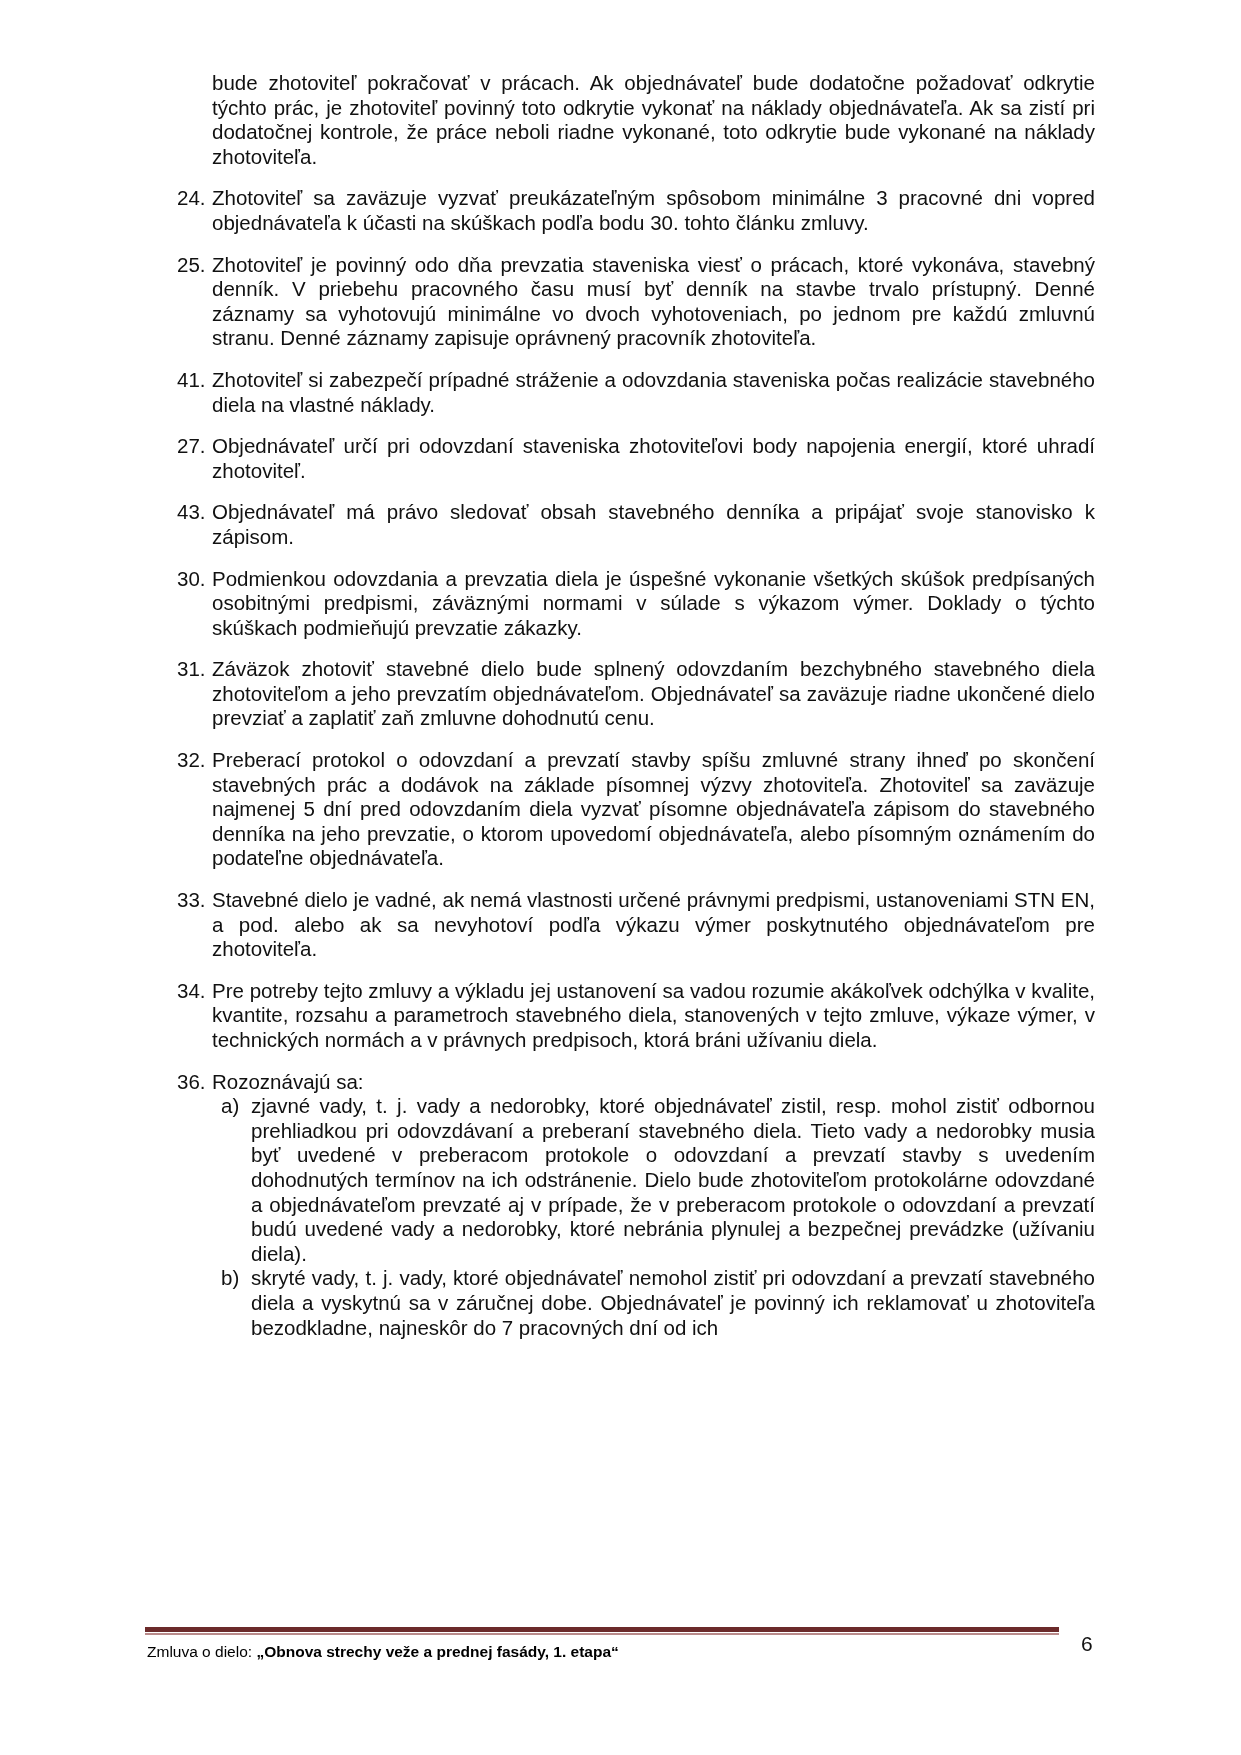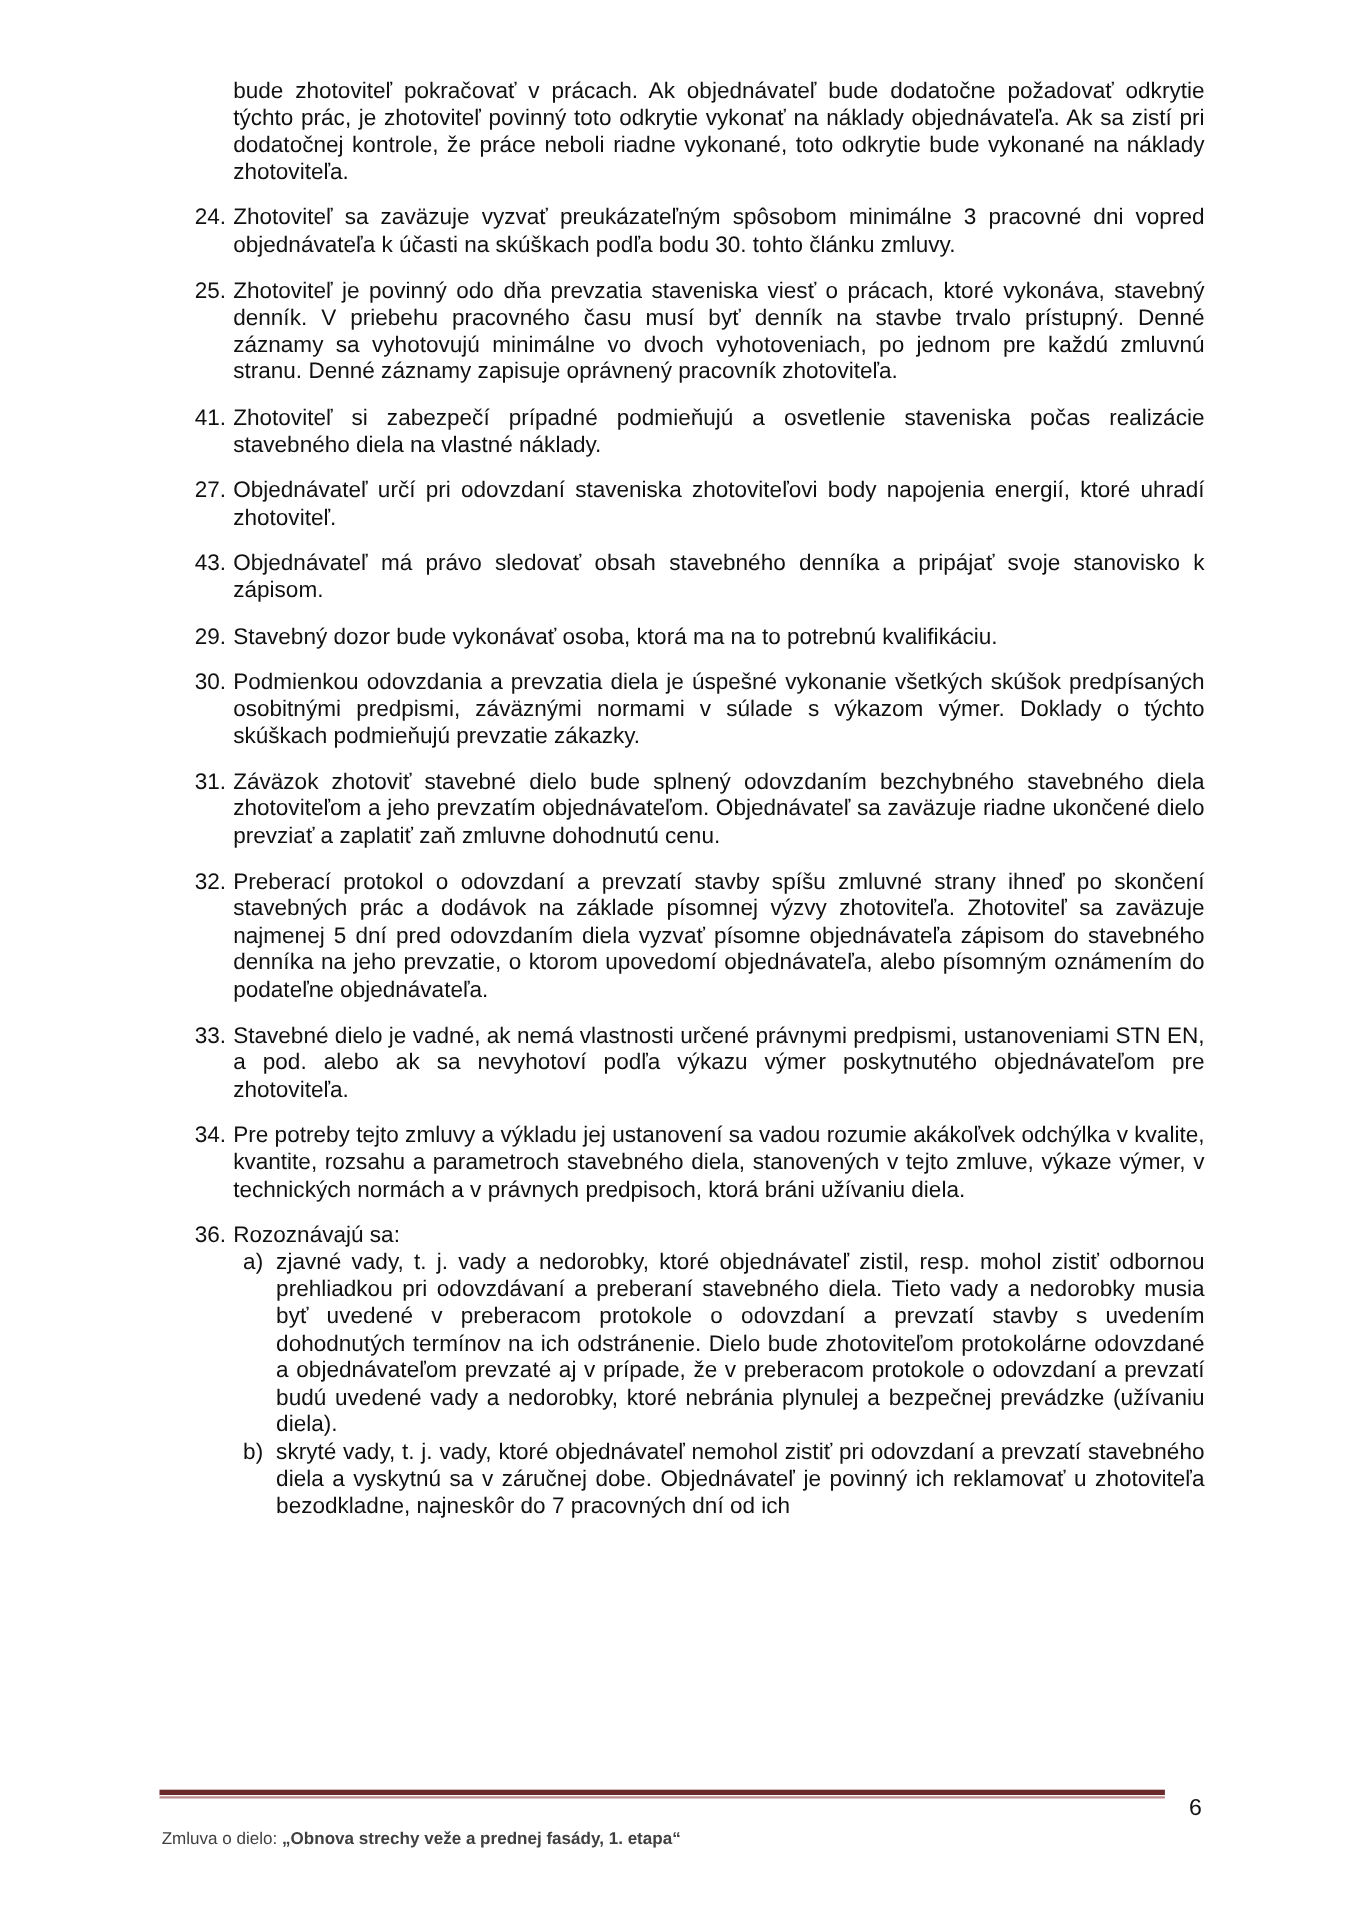--- a/index.html
+++ b/index.html
@@ -81,22 +81,21 @@
     .footer-rule .thin {
       height: 2px;
       background: #b98a8a;
     }
     .footer-text {
       position: absolute;
       left: 147px;
       top: 1643px;
       font-size: 15.5px;
       line-height: 18px;
-      color: #404040;
-      margin-top: 20px;
+      color: #000000;
     }
     .footer-text .title {
       font-weight: bold;
     }
     .page-number {
       position: absolute;
       left: 1081px;
       top: 1632px;
       font-size: 21px;
       color: #111111;
@@ -116,37 +115,33 @@
       <span>Zhotoviteľ sa zaväzuje vyzvať preukázateľným spôsobom minimálne 3 pracovné dni vopred objednávateľa k účasti na skúškach podľa bodu 30. tohto článku zmluvy.</span>
     </div>
 
     <div class="item para">
       <span class="num">25.</span>
       <span>Zhotoviteľ je povinný odo dňa prevzatia staveniska viesť o prácach, ktoré vykonáva, stavebný denník. V priebehu pracovného času musí byť denník na stavbe trvalo prístupný. Denné záznamy sa vyhotovujú minimálne vo dvoch vyhotoveniach, po jednom pre každú zmluvnú stranu. Denné záznamy zapisuje oprávnený pracovník zhotoviteľa.</span>
     </div>
 
     <div class="item para">
       <span class="num">41.</span>
-      <span>Zhotoviteľ si zabezpečí prípadné podmieňujú a osvetlenie staveniska počas realizácie stavebného diela na vlastné náklady.</span>
+      <span>Zhotoviteľ si zabezpečí prípadné stráženie a odovzdania staveniska počas realizácie stavebného diela na vlastné náklady.</span>
     </div>
 
     <div class="item para">
       <span class="num">27.</span>
       <span>Objednávateľ určí pri odovzdaní staveniska zhotoviteľovi body napojenia energií, ktoré uhradí zhotoviteľ.</span>
     </div>
 
     <div class="item para">
       <span class="num">43.</span>
       <span>Objednávateľ má právo sledovať obsah stavebného denníka a pripájať svoje stanovisko k zápisom.</span>
     </div>
 
-    <div class="item para">
-      <span class="num">29.</span>
-      <span>Stavebný dozor bude vykonávať osoba, ktorá ma na to potrebnú kvalifikáciu.</span>
-    </div>
 
     <div class="item para">
       <span class="num">30.</span>
       <span>Podmienkou odovzdania a prevzatia diela je úspešné vykonanie všetkých skúšok predpísaných osobitnými predpismi, záväznými normami v súlade s výkazom výmer. Doklady o týchto skúškach podmieňujú prevzatie zákazky.</span>
     </div>
 
     <div class="item para">
       <span class="num">31.</span>
       <span>Záväzok zhotoviť stavebné dielo bude splnený odovzdaním bezchybného stavebného diela zhotoviteľom a jeho prevzatím objednávateľom. Objednávateľ sa zaväzuje riadne ukončené dielo prevziať a zaplatiť zaň zmluvne dohodnutú cenu.</span>
     </div>

